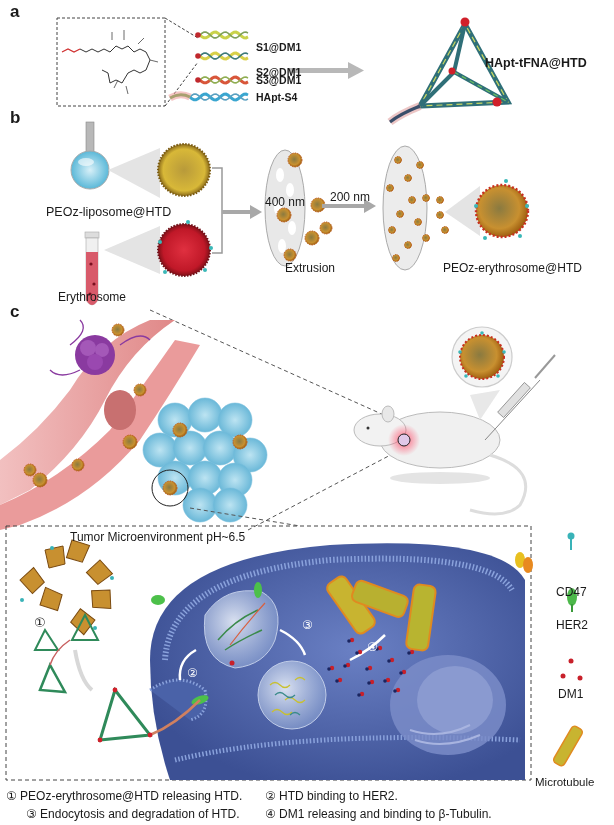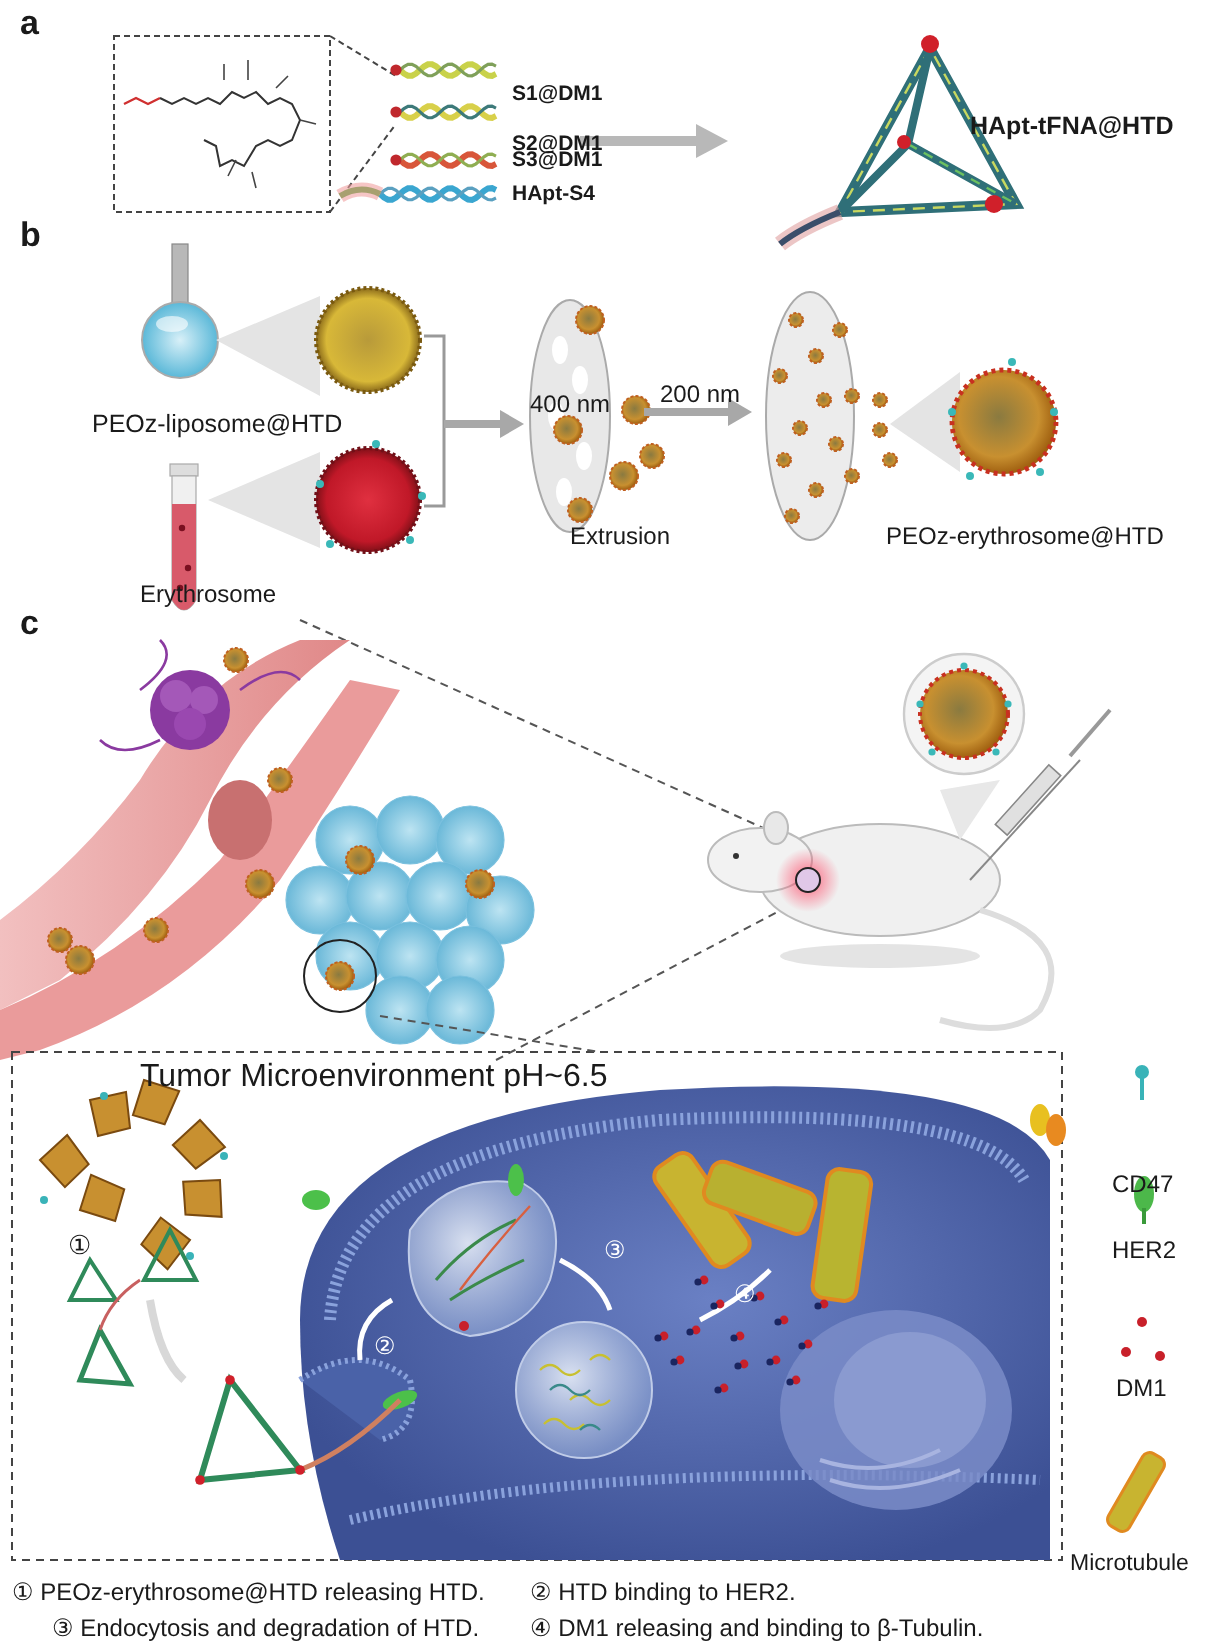--- a/index.html
+++ b/index.html
@@ -392,27 +392,27 @@
 <div class="abs panel-letter" style="left:10px;top:108px;">b</div>
 <div class="abs panel-letter" style="left:10px;top:302px;">c</div>
 
 <div class="abs lbl-b" style="left:256px;top:29px;margin-top:12px;">S1@DM1</div>
 <div class="abs lbl-b" style="left:256px;top:50px;margin-top:16px;">S2@DM1</div>
 <div class="abs lbl-b" style="left:256px;top:74px;">S3@DM1</div>
 <div class="abs lbl-b" style="left:256px;top:91px;">HApt-S4</div>
 <div class="abs lbl-big" style="left:485px;top:56px;">HApt-tFNA@HTD</div>
 
 <div class="abs lbl" style="left:46px;top:205px;font-size:12.5px;text-align:center;">PEOz-liposome@HTD</div>
-<div class="abs lbl" style="left:70px;top:290px;font-size:12px;">Erythrosome</div>
+<div class="abs lbl" style="left:58px;top:290px;font-size:12px;">Erythrosome</div>
 <div class="abs lbl" style="left:225px;top:195px;font-size:12px;margin-left:40px;">400 nm</div>
 <div class="abs lbl" style="left:330px;top:190px;font-size:12px;">200 nm</div>
 <div class="abs lbl" style="left:285px;top:261px;font-size:12px;">Extrusion</div>
 <div class="abs lbl" style="left:443px;top:261px;font-size:12px;">PEOz-erythrosome@HTD</div>
 
-<div class="abs lbl" style="left:70px;top:530px;font-size:16px;">Tumor Microenvironment pH~6.5</div>
+<div class="abs lbl" style="left:70px;top:530px;font-size:12px;">Tumor Microenvironment pH~6.5</div>
 
 <div class="abs lbl" style="left:34px;top:615px;font-size:13px;">①</div>
 <div class="abs lbl" style="left:187px;top:666px;font-size:12px;color:#fff;">②</div>
 <div class="abs lbl" style="left:302px;top:618px;font-size:12px;color:#fff;">③</div>
 <div class="abs lbl" style="left:367px;top:640px;font-size:12px;color:#fff;">④</div>
 
 <div class="abs lbl" style="left:556px;top:585px;font-size:12px;">CD47</div>
 <div class="abs lbl" style="left:556px;top:618px;font-size:12px;">HER2</div>
 <div class="abs lbl" style="left:558px;top:687px;font-size:12px;text-align:right;">DM1</div>
 <div class="abs lbl" style="left:535px;top:776px;font-size:11.5px;">Microtubule</div>

